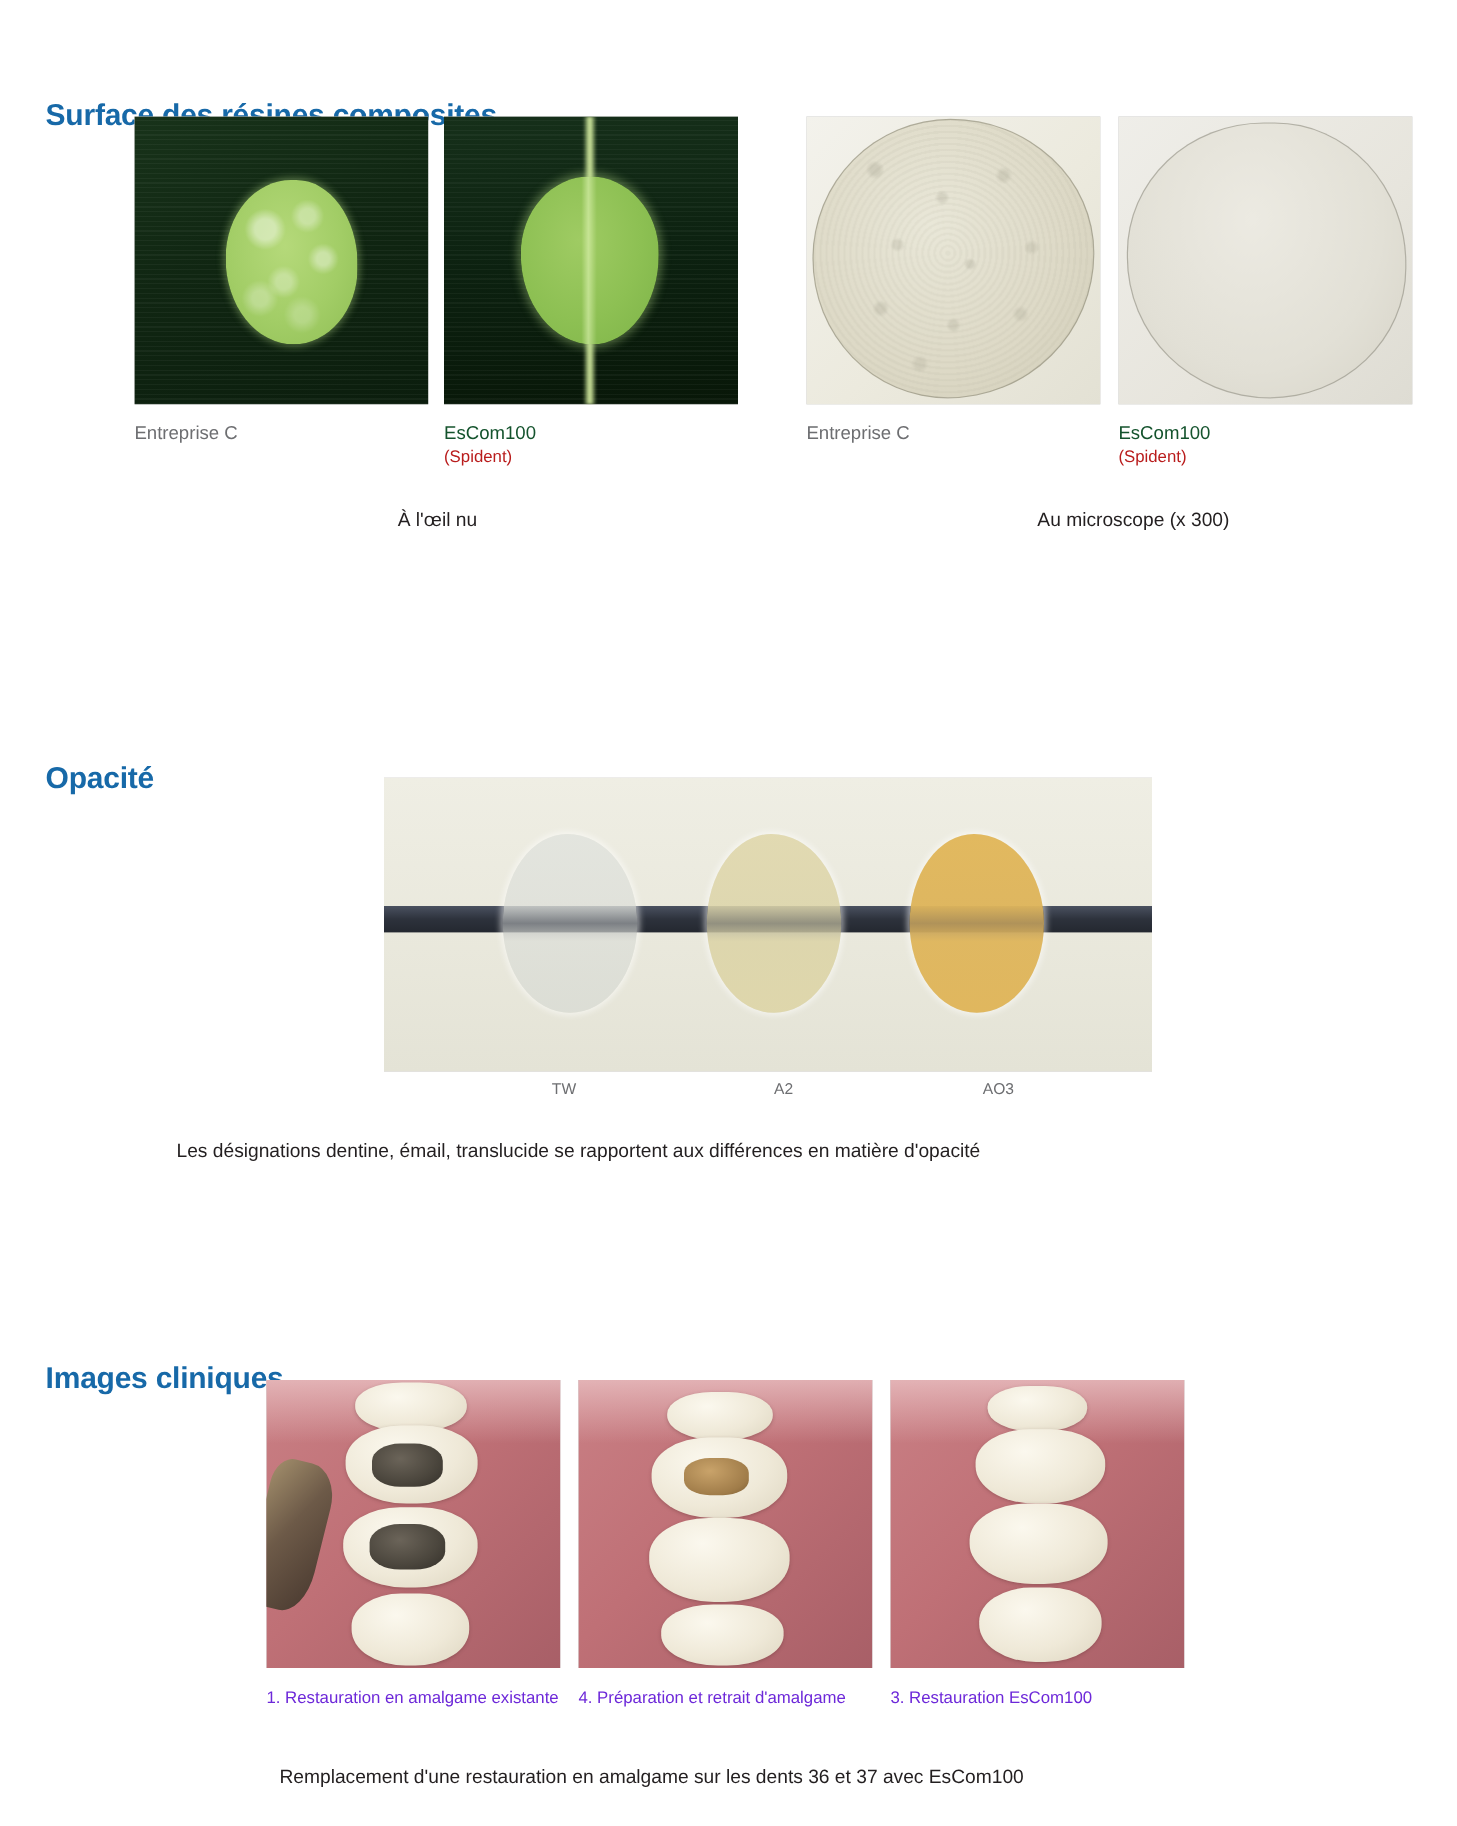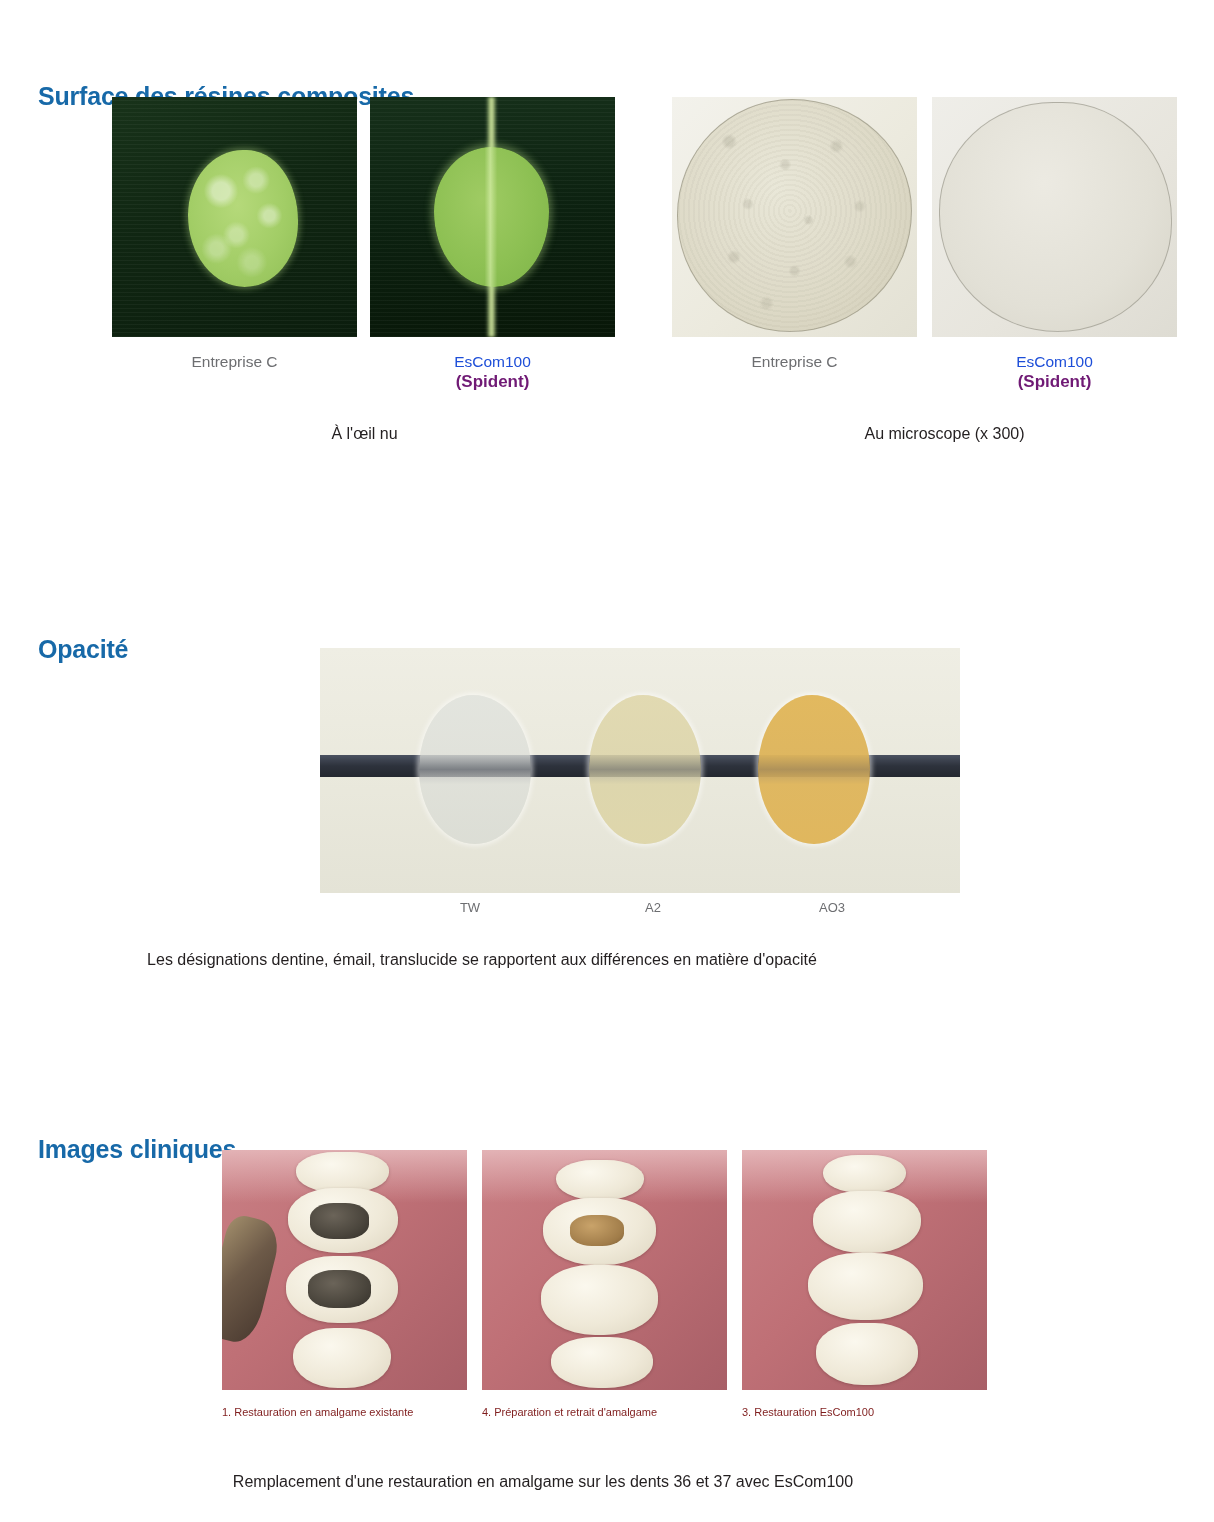--- a/index.html
+++ b/index.html
@@ -29,47 +29,46 @@
   .photo {
     position: absolute;
     overflow: hidden;
     background: #cfcfcf;
   }
 
   .cap {
     position: absolute;
     font-size: 15.5px;
     color: #6d6e71;
-    text-align: center;
-    white-space: nowrap;
-  }
-  .cap.blue { color: #1d4ed8; }
+    white-space: nowrap;
+  }
+  .cap.blue { color: #14532d; }
   .cap.sub {
-    font-size: 17px;
-    font-weight: bold;
-    color: #701a75;
+    font-size: 14px;
+    font-weight: normal;
+    color: #b91c1c;
   }
   .groupcap {
     position: absolute;
     font-size: 16px;
     color: #231f20;
     white-space: nowrap;
     text-align: center;
   }
   .longcap {
     position: absolute;
     font-size: 16px;
     color: #231f20;
     text-align: center;
     white-space: nowrap;
   }
   .numcap {
     position: absolute;
-    font-size: 11px;
-    color: #7f1d1d;
+    font-size: 14px;
+    color: #6d28d9;
     line-height: 1.3;
     text-indent: -14px;
     padding-left: 14px;
   }
   .shadecap {
     position: absolute;
     font-size: 13px;
     color: #6d6e71;
     text-align: center;
     white-space: nowrap;

